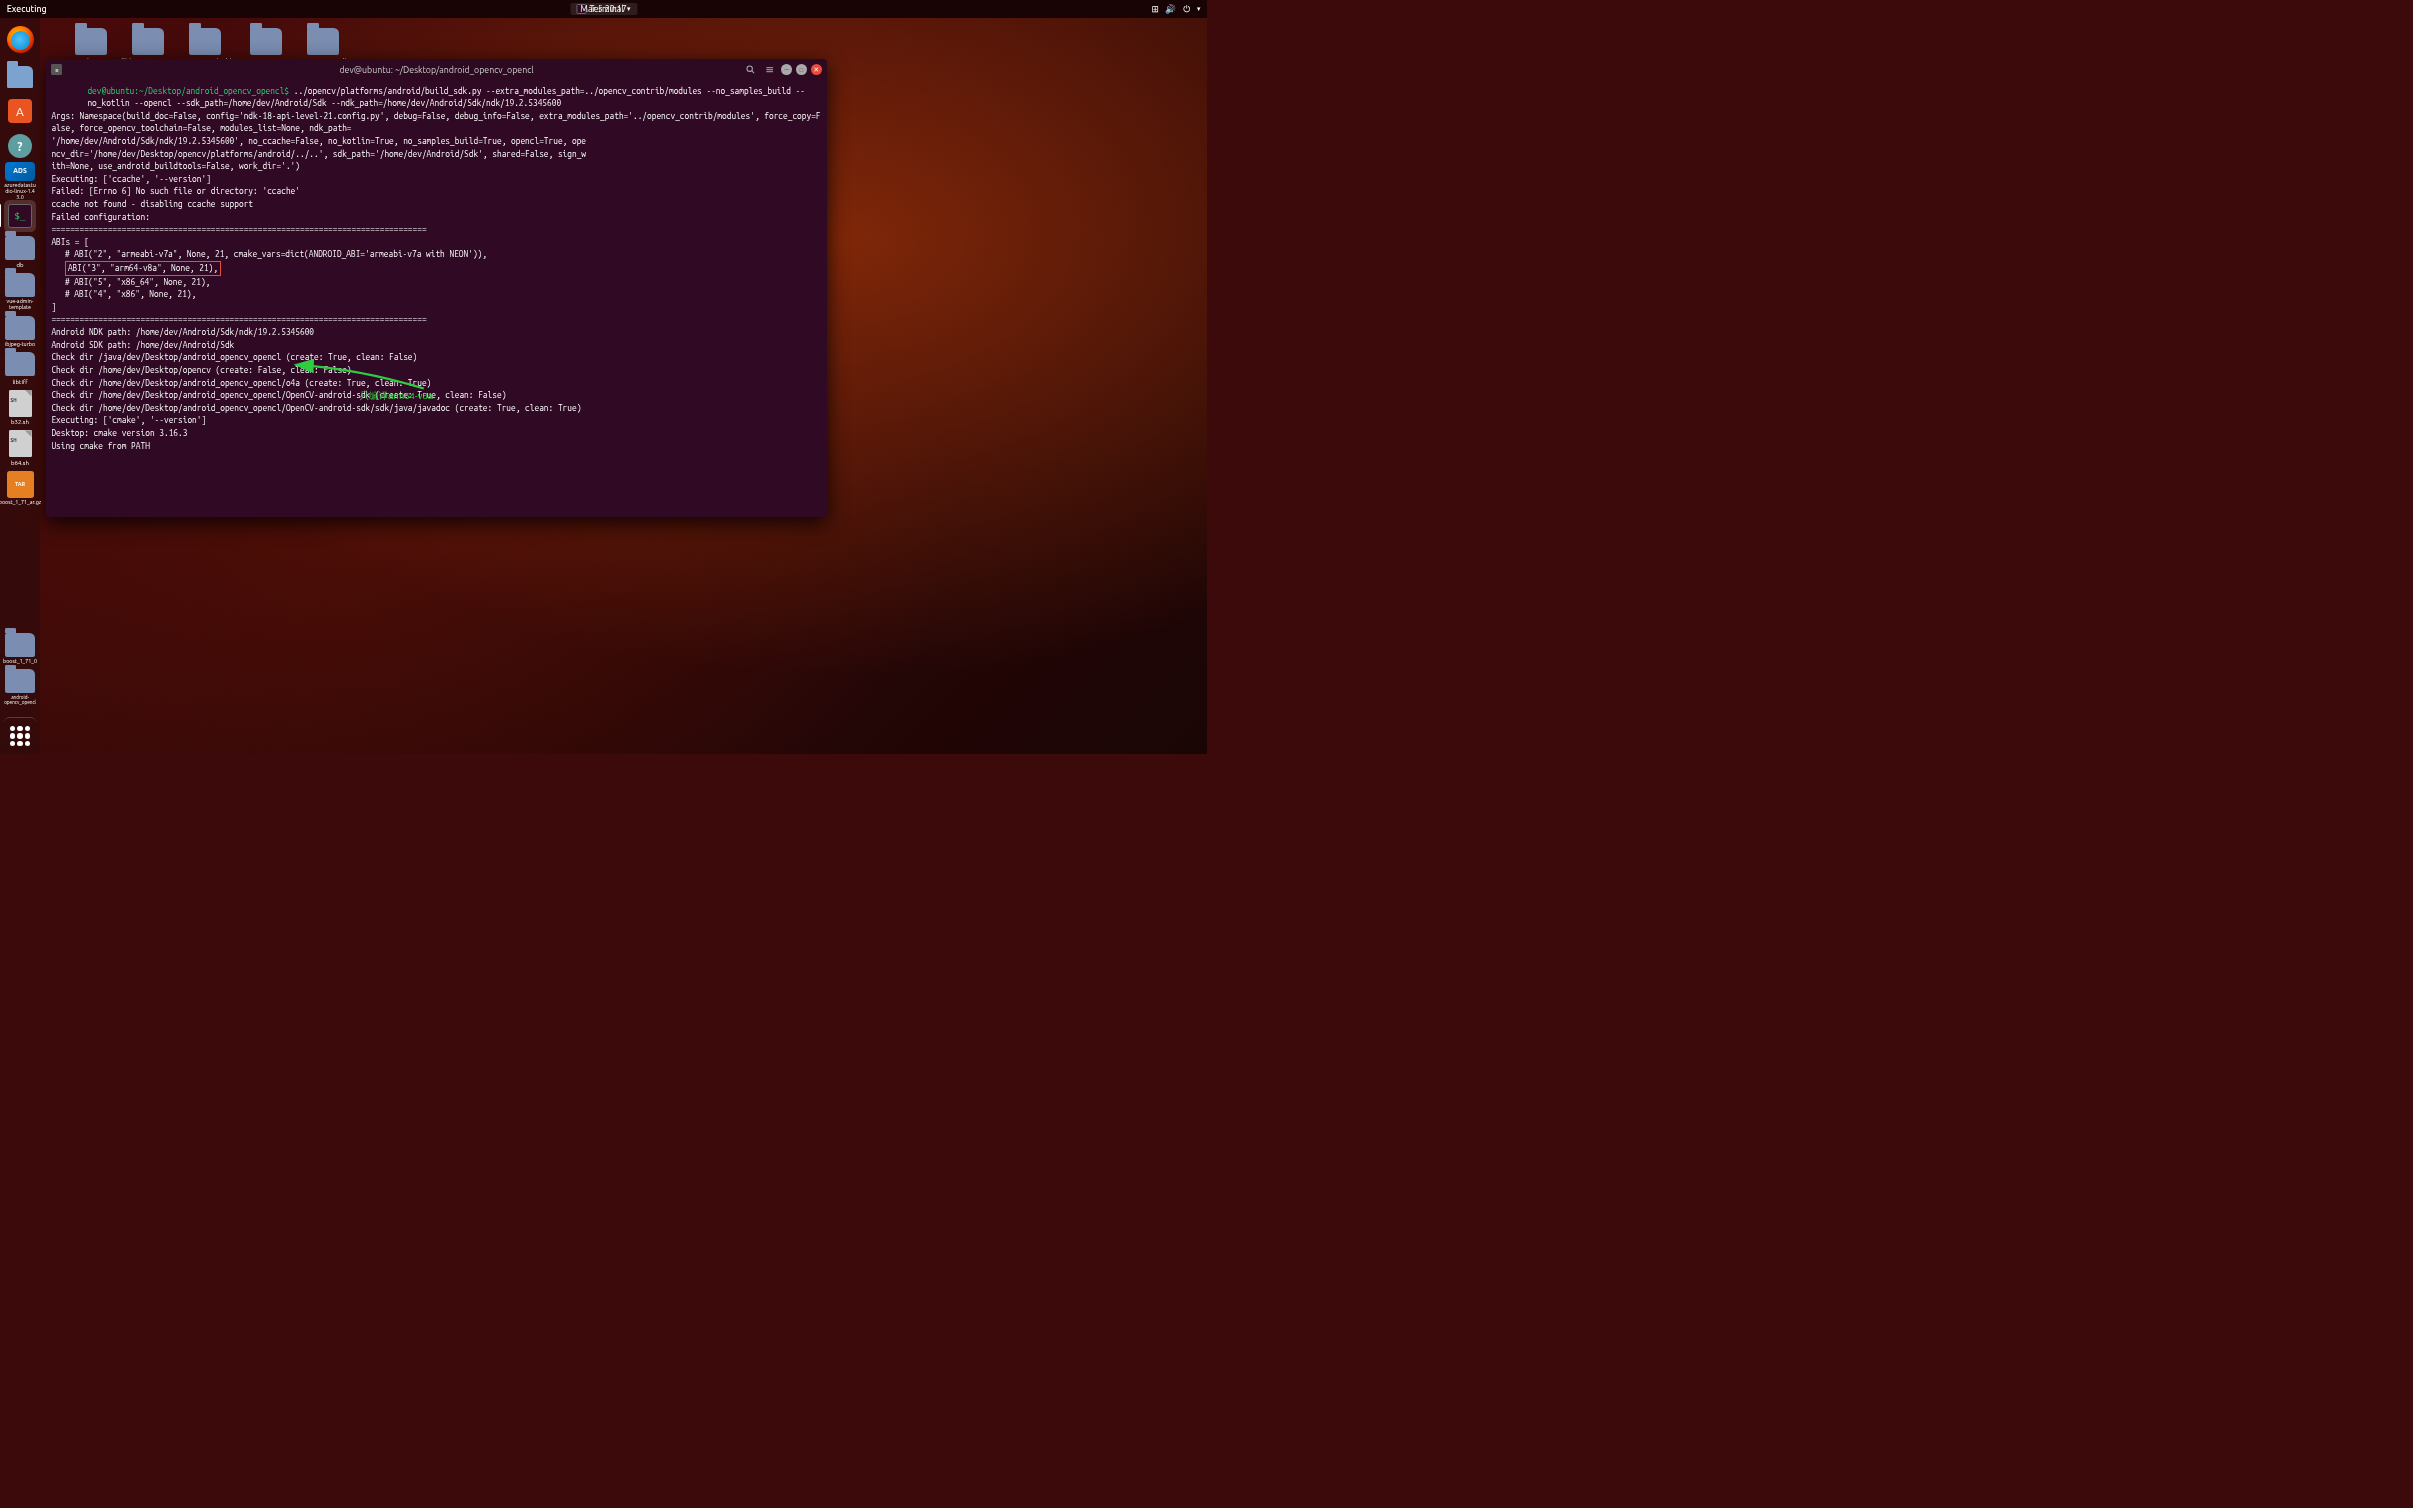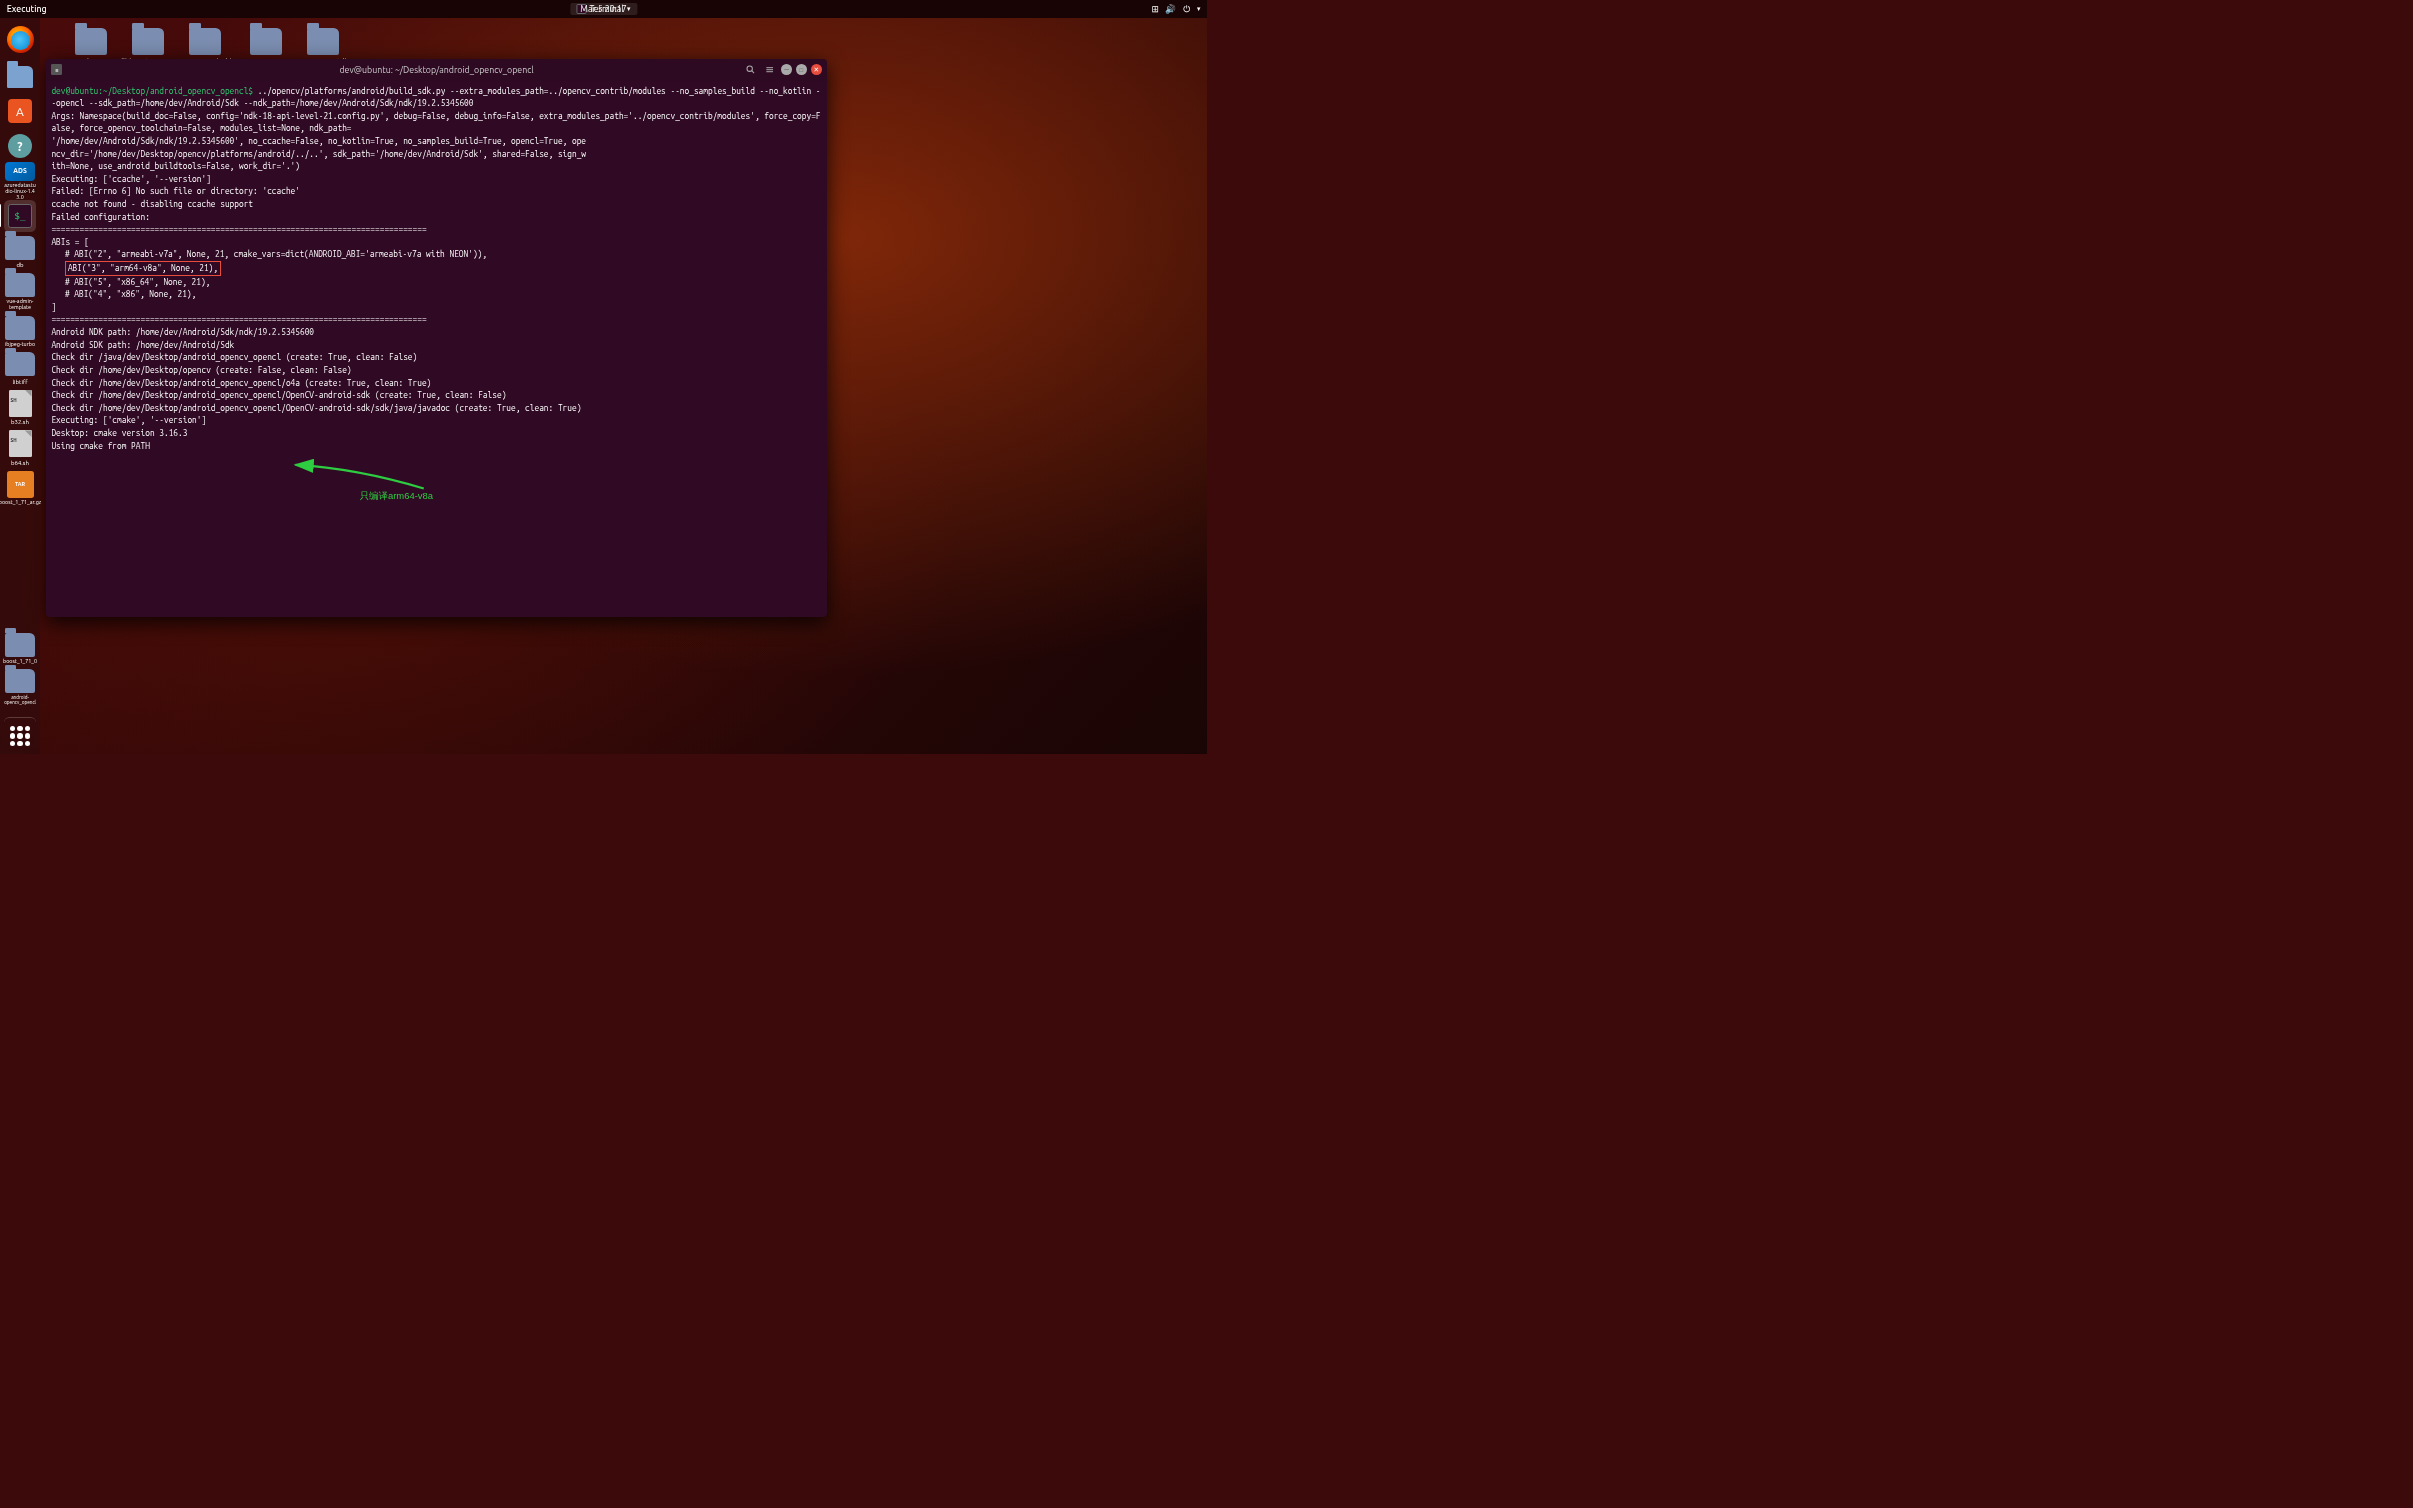--- a/index.html
+++ b/index.html
@@ -95,21 +95,21 @@
       background: #fff;
       border-radius: 0 1.3px 1.3px 0;
     }
 
     
     #terminal {
       position: absolute;
       top: 59px;
       left: 46px;
       width: 781px;
-      height: 558px;
+      height: 458px;
       background: #300a24;
       border-radius: 6px;
       box-shadow: 0 5.4px 20px rgba(0,0,0,0.8);
       display: flex;
       flex-direction: column;
       z-index: 20;
     }
 
     #terminal-titlebar {
       height: 21.5px;
@@ -154,21 +154,21 @@
       background: #300a24;
       border-radius: 0 0 4px 4px;
       padding: 4px 5.4px;
       font-family: 'Ubuntu Mono', 'Courier New', monospace;
       font-size: 8.4px;
       color: #fff;
       line-height: 1.5;
       position: relative;
     }
 
-    .cmd-line { color: #fff; }
+    .cmd-line { color: #fff; margin-left: 36px; }
     .output-line { color: #fff; }
     .section-line { color: #fff; }
 
     
     #bg-overlay {
       position: absolute;
       top: 18px;
       left: 0;
       right: 0;
       bottom: 0;

